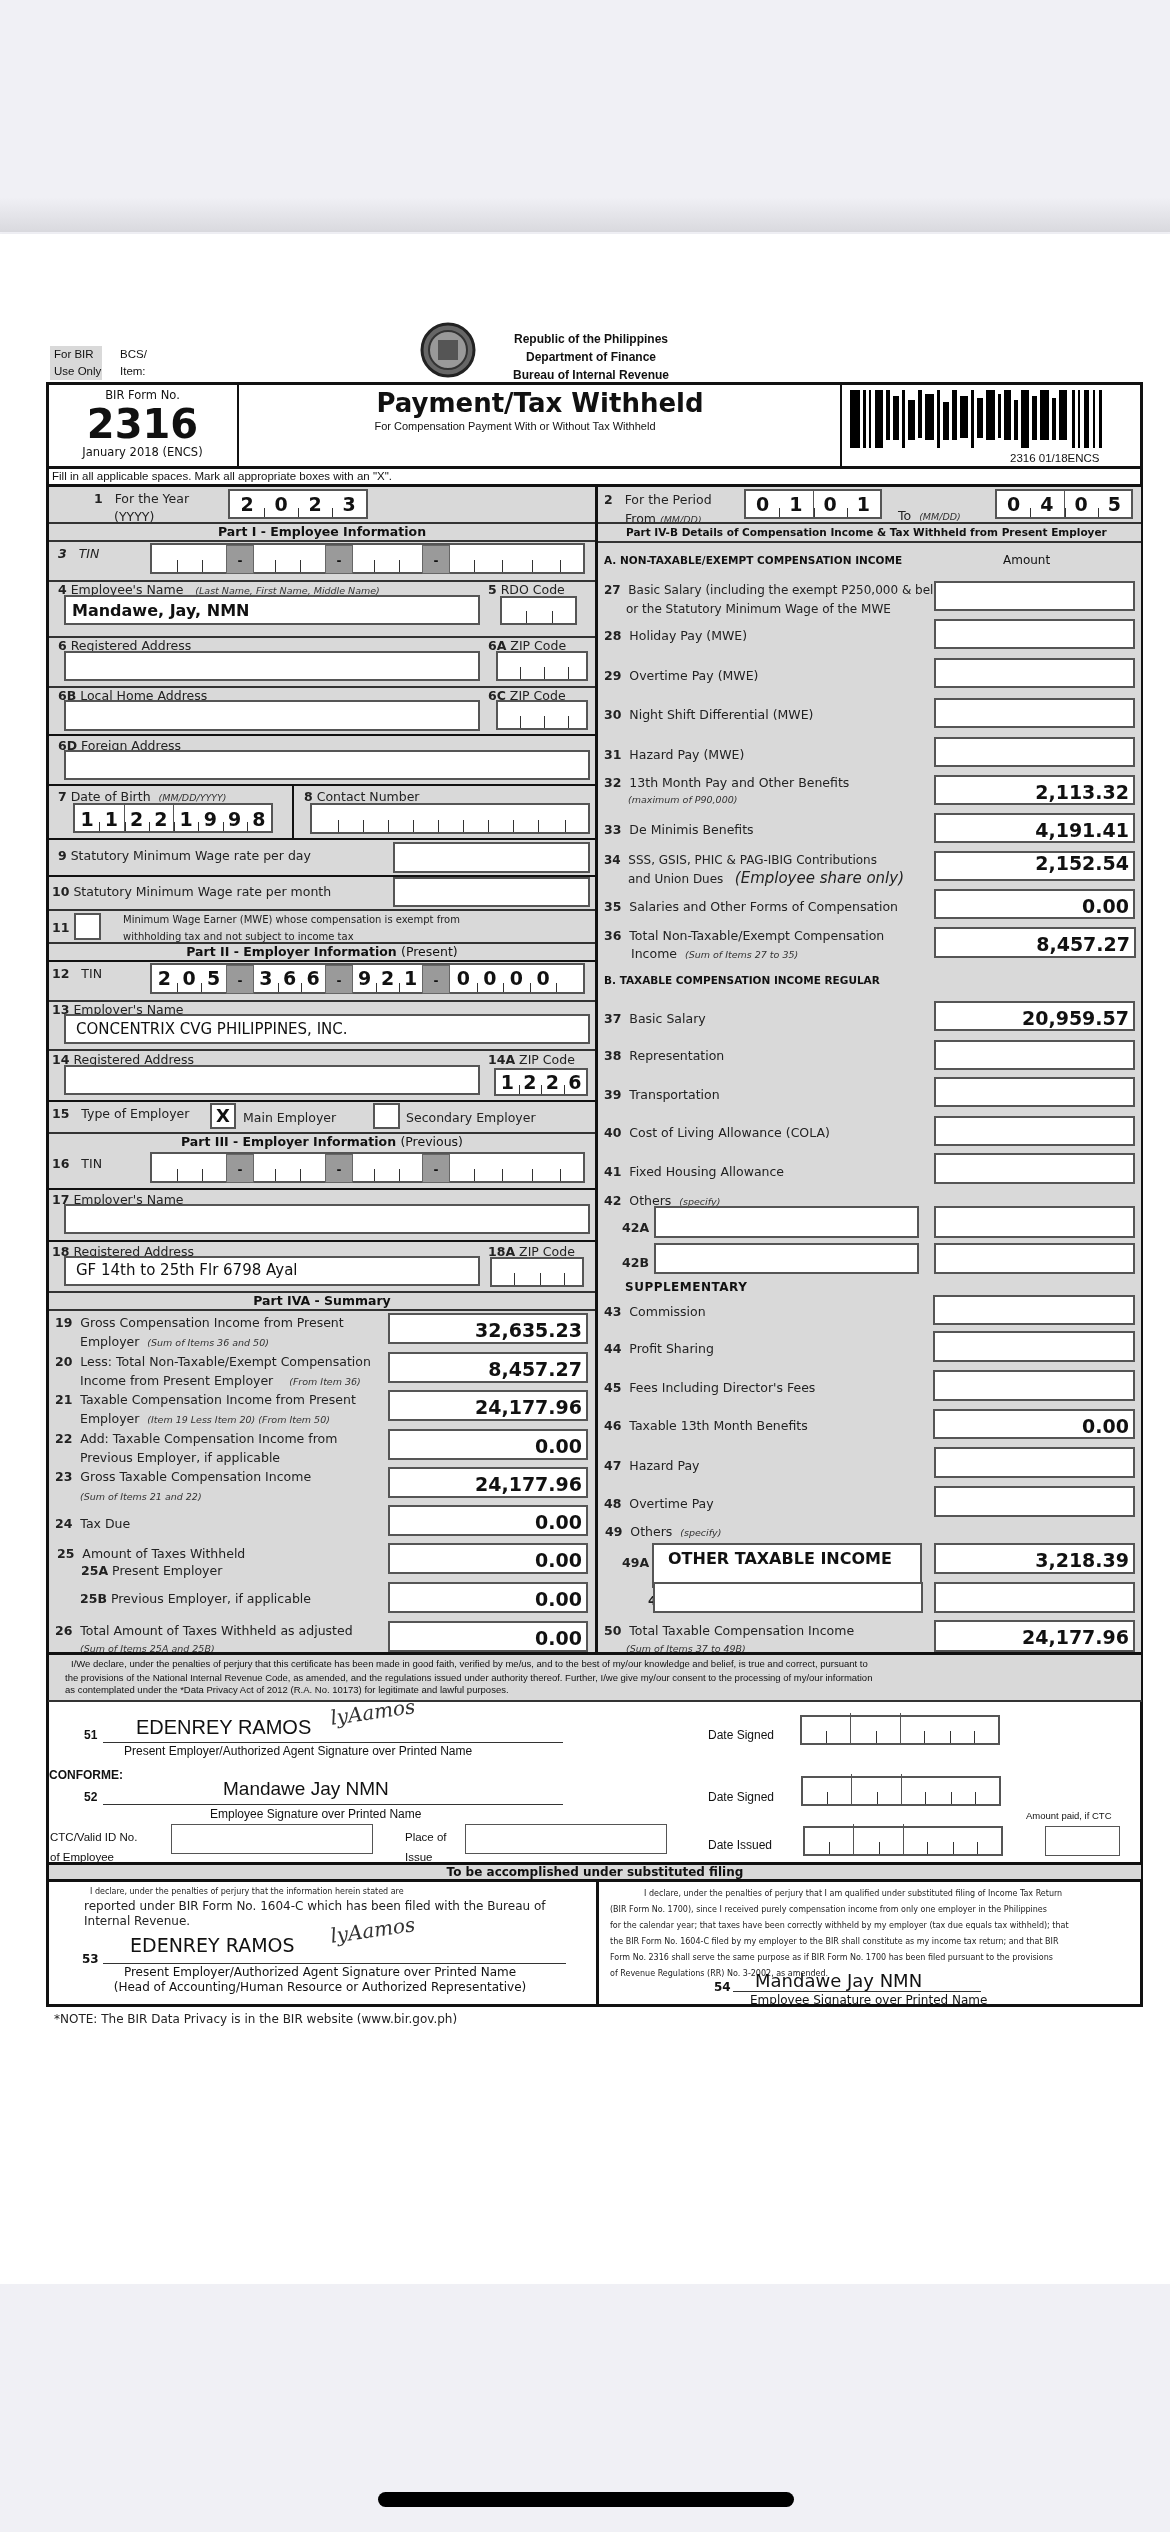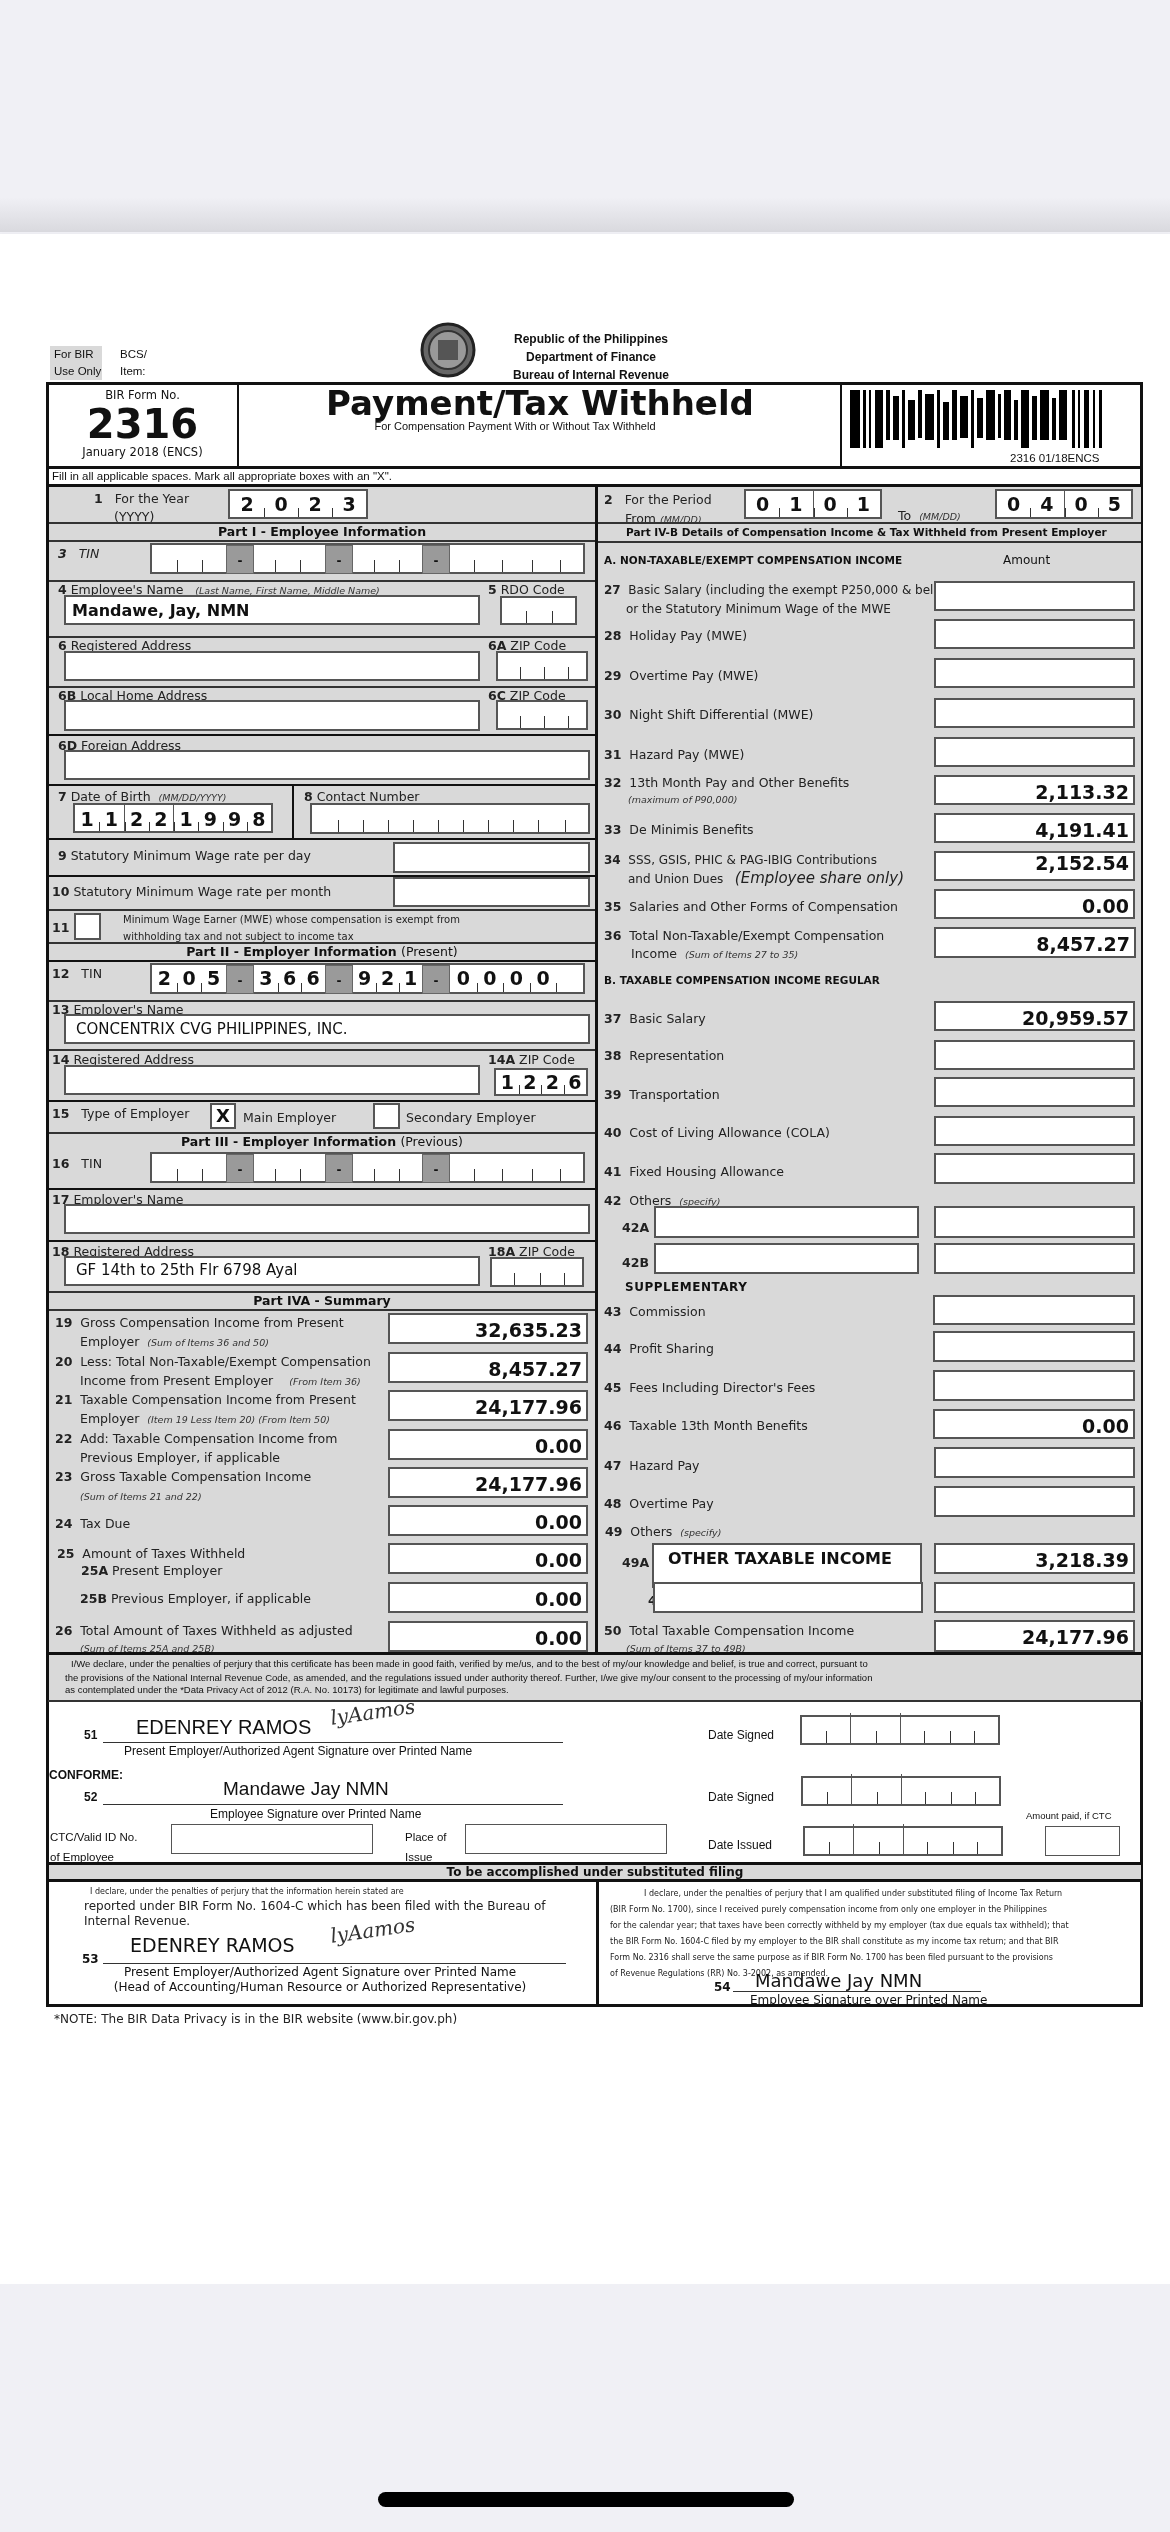--- a/index.html
+++ b/index.html
@@ -65,21 +65,21 @@
 <div class="vline thick" style="left:237px;top:384px;height:82px;"></div>
 <div class="vline thick" style="left:840px;top:384px;height:82px;"></div>
 <div class="hline thick" style="left:48px;top:466px;width:1094px;height:3px;"></div>
 
 <div class="abs" style="left:48px;top:388px;width:189px;text-align:center;">
   <div style="font-size:11.5px;">BIR Form No.</div>
   <div style="font-size:40px;font-weight:bold;line-height:44px;">2316</div>
   <div style="font-size:11.5px;line-height:13px;">January 2018 (ENCS)</div>
 </div>
 <div class="abs" style="left:240px;top:386px;width:600px;text-align:center;">
-  <div style="font-size:34px;font-weight:bold;line-height:34px;text-align:center;">Payment/Tax Withheld</div>
+  <div style="font-size:26px;font-weight:bold;line-height:34px;text-align:center;">Payment/Tax Withheld</div>
   <div class="narrow" style="font-size:11px;line-height:12px;margin-left:-50px;">For Compensation Payment With or Without Tax Withheld</div>
 </div>
 <svg class="abs" style="left:850px;top:390px;" width="260" height="58" viewBox="0 0 260 58">
   <g fill="#000">
     <rect x="0" y="0" width="10" height="58"></rect>
       <rect x="13" y="0" width="3" height="58"></rect>
       <rect x="19" y="0" width="2" height="58"></rect>
     <rect x="25" y="0" width="8" height="58"></rect>
       <rect x="36" y="0" width="4" height="50"></rect>
       <rect x="43" y="6" width="6" height="44"></rect>

